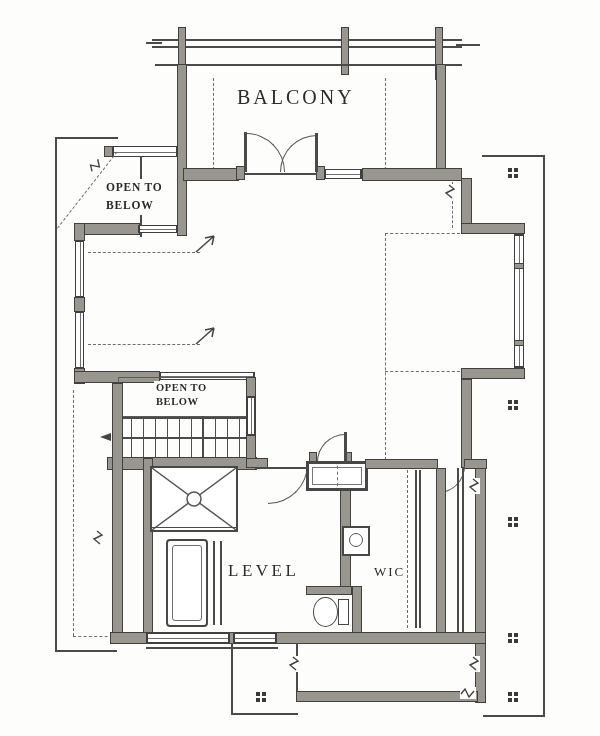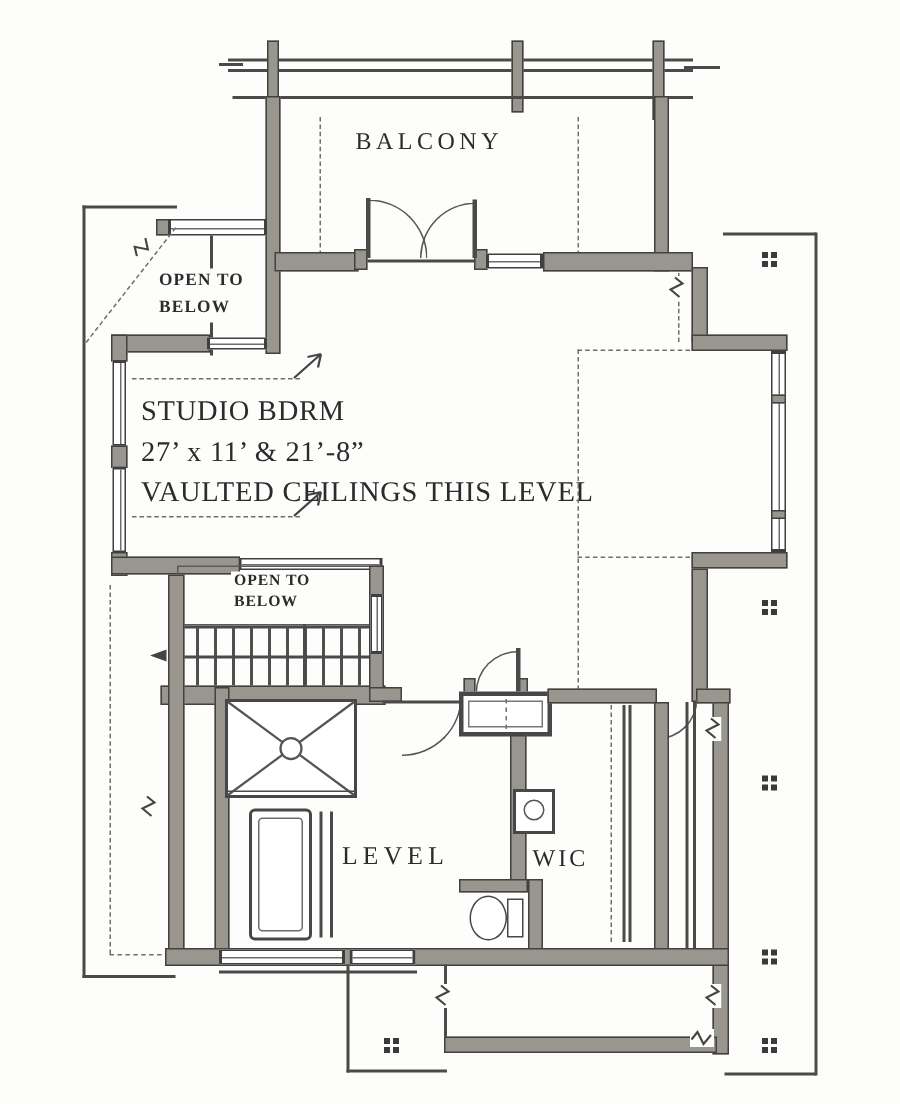--- a/index.html
+++ b/index.html
@@ -28,21 +28,21 @@
   <div class="thin" style="left:152px;top:39px;width:310px;height:2px;"></div>
   <div class="thin" style="left:152px;top:46px;width:310px;height:2px;"></div>
   <div class="thin" style="left:146px;top:42px;width:16px;height:2px;"></div>
   <div class="thin" style="left:456px;top:44px;width:24px;height:2px;"></div>
   <div class="wall" style="left:178px;top:27px;width:8px;height:45px;"></div>
   <div class="wall" style="left:341px;top:27px;width:8px;height:48px;"></div>
   <div class="wall" style="left:435px;top:27px;width:8px;height:53px;"></div>
   <div class="thin" style="left:155px;top:64px;width:307px;height:1.5px;"></div>
   <div class="dv" style="left:213px;top:78px;height:92px;"></div>
   <div class="dv" style="left:385px;top:78px;height:92px;"></div>
-  <div class="lbl" style="left:237px;top:86px;font-size:16px;letter-spacing:3px;">BALCONY</div>
+  <div class="lbl" style="left:237px;top:86px;font-size:20px;letter-spacing:3px;">BALCONY</div>
 
   <div class="wall" style="left:177px;top:64px;width:10px;height:172px;"></div>
   <div class="wall" style="left:436px;top:64px;width:10px;height:117px;"></div>
 
   <div class="wall" style="left:104px;top:146px;width:10px;height:11px;"></div>
   <div class="winh" style="left:112px;top:146px;width:66px;height:11px;"></div>
   <div class="wall" style="left:183px;top:168px;width:56px;height:13px;"></div>
   <div class="wall" style="left:236px;top:166px;width:9px;height:14px;"></div>
   <div class="wall" style="left:316px;top:166px;width:9px;height:14px;"></div>
   <div class="thin" style="left:245px;top:173px;width:72px;height:1.5px;"></div>
@@ -74,25 +74,20 @@
 
   <div class="dh" style="left:88px;top:252px;width:112px;"></div>
   <svg style="position:absolute;left:192px;top:230px;" width="28" height="26">
     <path d="M4 22 L22 6 M22 6 L13 8 M22 6 L20 15" stroke="#444" stroke-width="1.5" fill="none"></path>
   </svg>
   <div class="dh" style="left:88px;top:344px;width:112px;"></div>
   <svg style="position:absolute;left:192px;top:322px;" width="28" height="26">
     <path d="M4 22 L22 6 M22 6 L13 8 M22 6 L20 15" stroke="#444" stroke-width="1.5" fill="none"></path>
   </svg>
 
-  <div class="lbl" style="left:94px;top:261px;font-size:19px;letter-spacing:0.5px;line-height:27px;">
-    <div>STUDIO BDRM</div>
-    <div>27’ x 11’ &amp; 21’-8”</div>
-    <div>VAULTED CEILINGS THIS LEVEL</div>
-  </div>
 
   <div class="wall" style="left:461px;top:178px;width:11px;height:50px;"></div>
   <div class="wall" style="left:461px;top:223px;width:64px;height:11px;"></div>
   <div class="winv" style="left:514px;top:234px;width:10px;height:134px;"></div>
   <div class="wall" style="left:514px;top:263px;width:10px;height:6px;"></div>
   <div class="wall" style="left:514px;top:340px;width:10px;height:6px;"></div>
   <div class="wall" style="left:461px;top:368px;width:64px;height:11px;"></div>
   <div class="wall" style="left:461px;top:379px;width:11px;height:89px;"></div>
 
   <div class="dv" style="left:385px;top:233px;height:227px;"></div>
@@ -166,21 +161,21 @@
   <div class="box" style="left:313px;top:597px;width:25px;height:30px;border:1.5px solid #474747;border-radius:50%;"></div>
   <div class="box" style="left:338px;top:599px;width:11px;height:26px;border:1.5px solid #474747;"></div>
 
   <div class="wall" style="left:365px;top:459px;width:73px;height:10px;"></div>
   <div class="wall" style="left:464px;top:459px;width:23px;height:10px;"></div>
   <div class="arc" style="left:438px;top:466px;width:27px;height:27px;border-bottom:1.4px solid #555;border-right:1.4px solid #555;border-bottom-right-radius:100%;"></div>
   <div class="wall" style="left:436px;top:468px;width:10px;height:166px;"></div>
   <div class="dv" style="left:407px;top:470px;height:158px;"></div>
   <div class="thin" style="left:415px;top:470px;width:1.5px;height:158px;"></div>
   <div class="thin" style="left:419px;top:470px;width:1.5px;height:158px;"></div>
-  <div class="lbl" style="left:355px;top:564px;font-size:16px;letter-spacing:2px;text-align:right;">WIC</div>
+  <div class="lbl" style="left:374px;top:564px;font-size:13px;letter-spacing:2px;text-align:right;">WIC</div>
   <div class="thin" style="left:457px;top:468px;width:1.5px;height:164px;"></div>
   <div class="thin" style="left:462px;top:468px;width:1.5px;height:164px;"></div>
 
   <div class="wall" style="left:475px;top:468px;width:11px;height:235px;"></div>
   <div class="wall" style="left:110px;top:632px;width:376px;height:12px;"></div>
   <div class="winh" style="left:146px;top:633px;width:84px;height:10px;"></div>
   <div class="winh" style="left:233px;top:633px;width:44px;height:10px;"></div>
   <div class="thin" style="left:146px;top:647px;width:132px;height:1.5px;"></div>
 
   <div class="thin" style="left:231px;top:643px;width:1.5px;height:72px;"></div>

